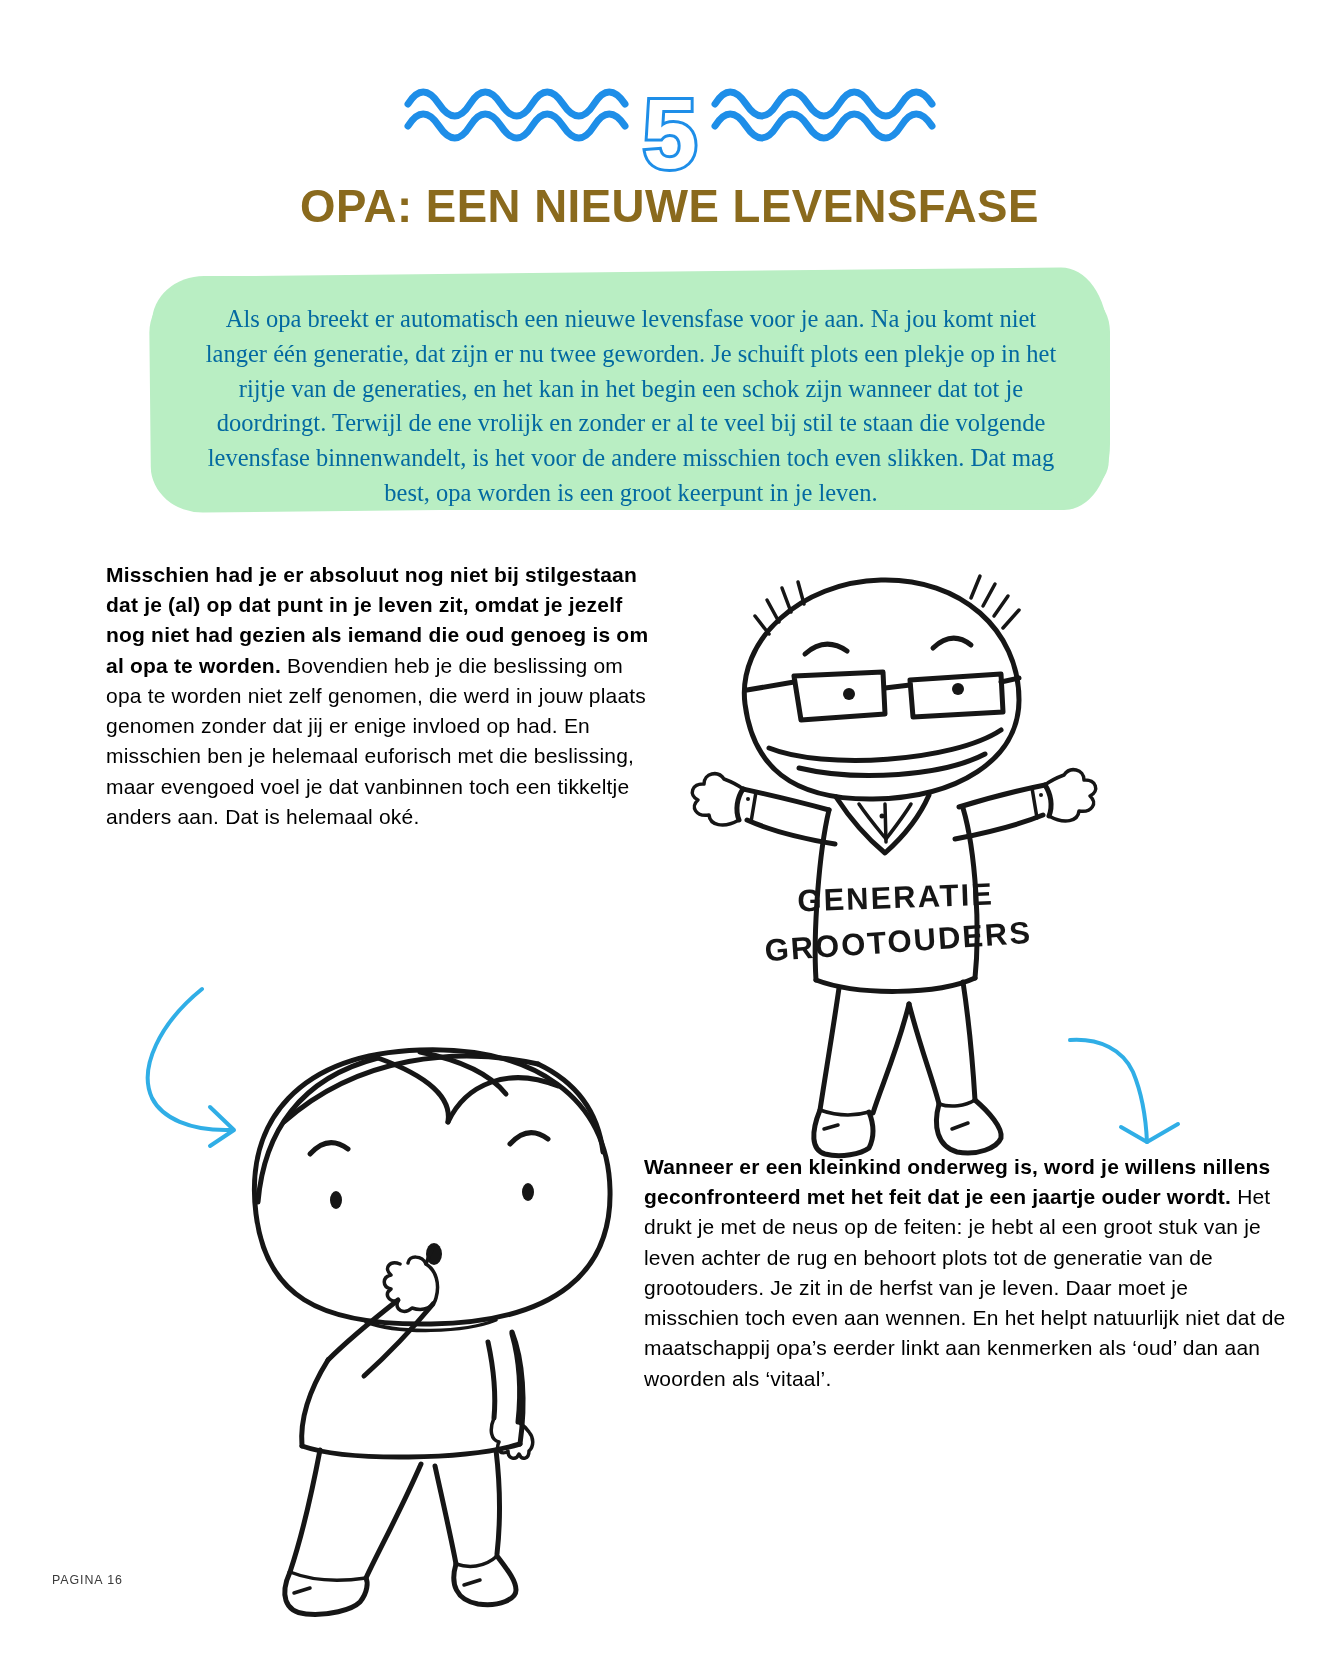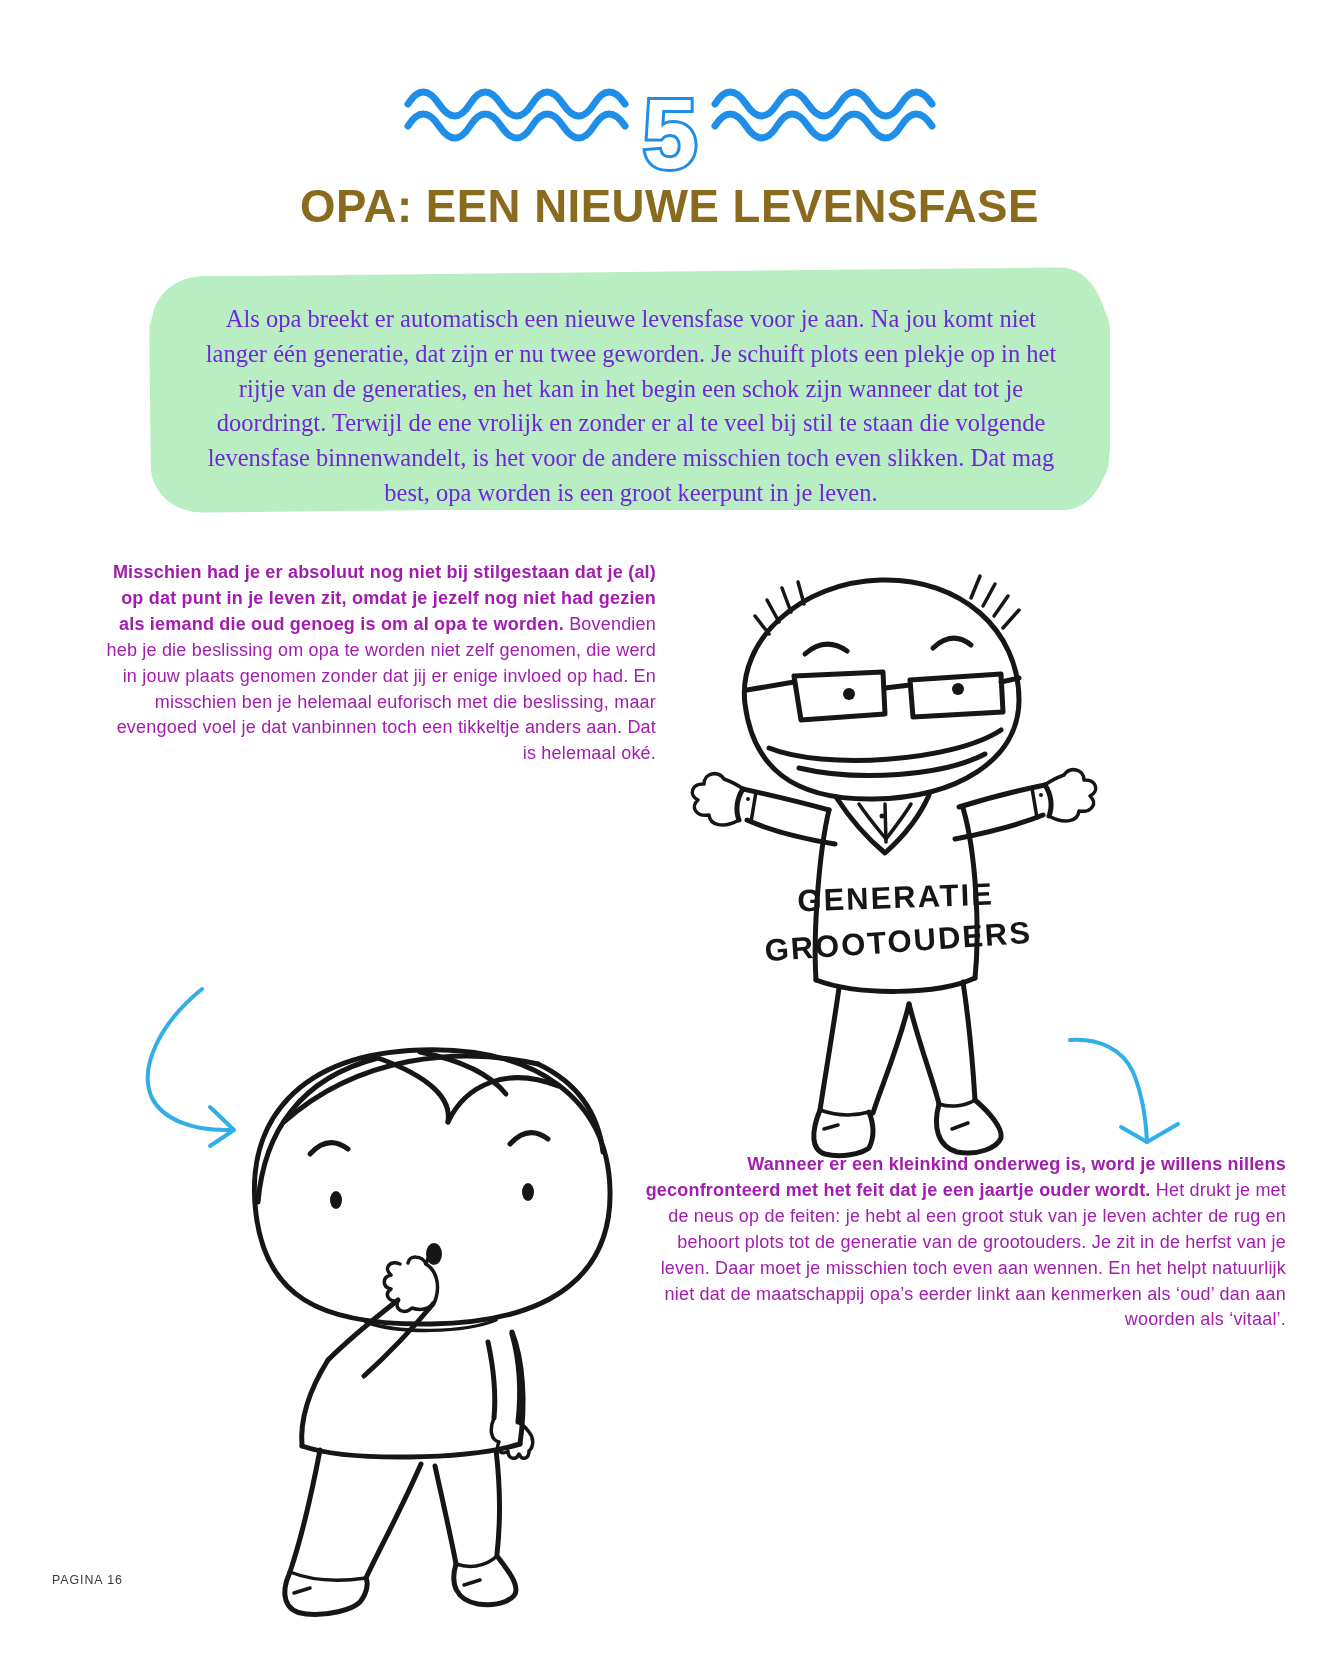--- a/index.html
+++ b/index.html
@@ -34,27 +34,27 @@
     background:#b9eec3;
     border-radius:70px 46px 64px 52px / 56px 66px 42px 46px;
     transform:rotate(-.6deg);
     z-index:0;
   }
   #intro-text{
     position:relative;z-index:1;
     padding:26px 46px 0 46px;
     font-family:"Liberation Serif","DejaVu Serif",serif;
     font-size:24.5px;line-height:1.42;
-    text-align:center;color:#6d28d9;
+    text-align:center;color:#0369a1;
   }
 
   
   .col{
-    font-size:18px;line-height:1.44;letter-spacing:.2px;
-    text-align:right;color:#a21caf;
+    font-size:21px;line-height:1.44;letter-spacing:.2px;
+    text-align:left;color:#000000;
   }
   .col b{font-weight:bold;}
   #left-col{left:106px;top:560px;width:550px;}
   #right-col{left:644px;top:1152px;width:642px;}
 
   
   #page-footer{
     left:52px;top:1572px;
     font-size:13.5px;letter-spacing:1px;color:#3a3a3a;
     transform:scaleX(.92);transform-origin:left center;

